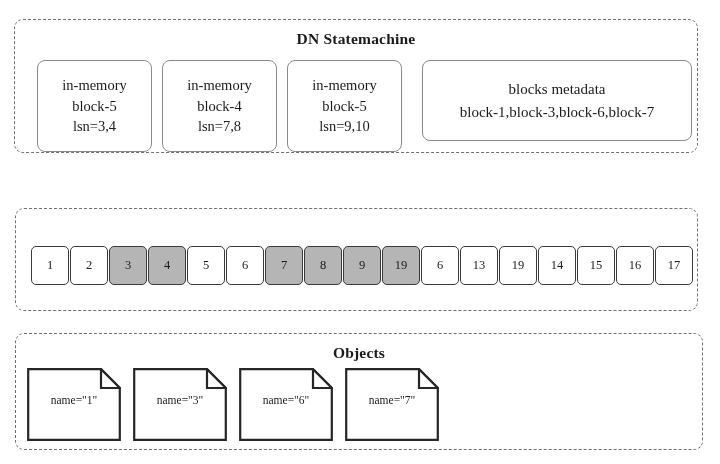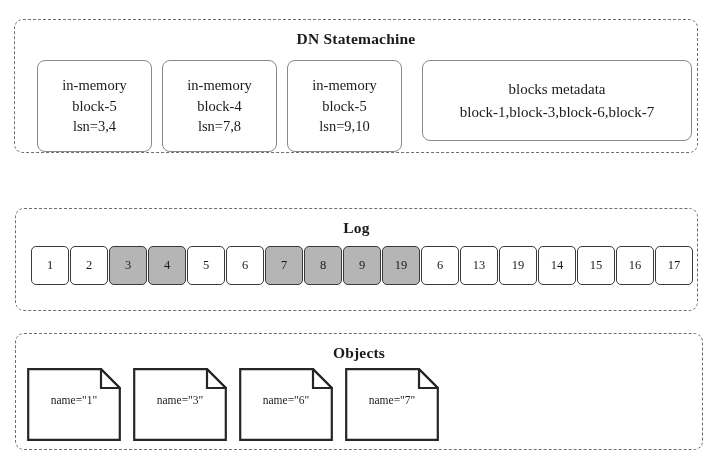--- a/index.html
+++ b/index.html
@@ -181,21 +181,20 @@
 
     <div class="meta-block" style="left:396px; width:270px;">
       <span class="ln">blocks metadata</span>
       <span class="ln">block-1,block-3,block-6,block-7</span>
     </div>
 
   </div>
 </div>
 
 <div class="panel" id="log-panel">
-  <div class="panel-title">Log</div>
   <div class="log-row" id="log-row">
       <div class="log-cell">
         <span>1</span>
       </div>
       <div class="log-cell">
         <span>2</span>
       </div>
       <div class="log-cell filled">
         <span>3</span>
       </div>

